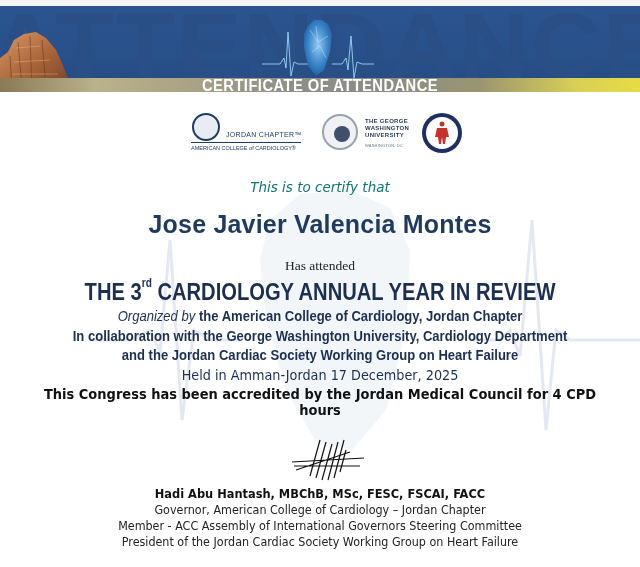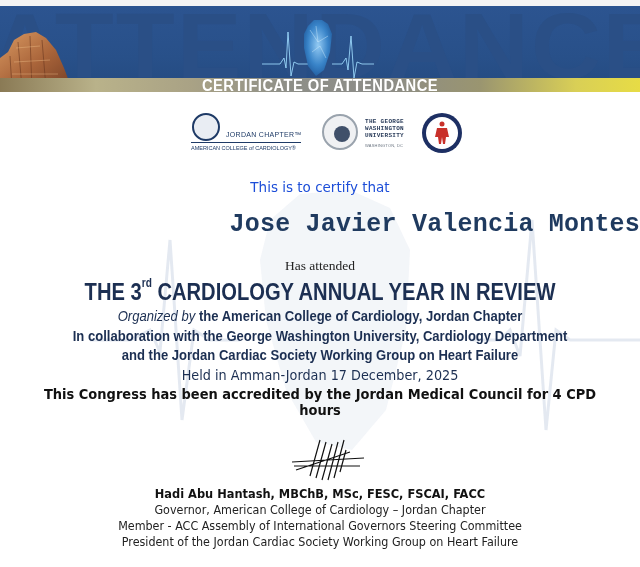--- a/index.html
+++ b/index.html
@@ -20,22 +20,22 @@
   .logo-gwu { position:absolute; left:320px; top:0; width:85px; height:44px; }
   .logo-gwu .seal { position:absolute; left:2px; top:2px; width:36px; height:36px; border-radius:50%; border:2px solid #9aa3ad; box-sizing:border-box; background:#f0f1f3; }
   .logo-gwu .seal-inner { position:absolute; left:10px; top:10px; width:16px; height:16px; border-radius:50%; background:#40506a; }
   .logo-gwu .name { position:absolute; left:45px; top:6px; font-size:6px; line-height:7px; color:#2a3c5a; font-weight:bold; letter-spacing:0.3px; }
   .logo-gwu .loc { position:absolute; left:45px; top:31px; font-size:4px; color:#6a7480; letter-spacing:0.2px; }
   .logo-jcs { position:absolute; left:422px; top:1px; width:40px; height:40px; border-radius:50%; background:#1d2f63; }
   .logo-jcs .ring { position:absolute; left:4px; top:4px; width:32px; height:32px; border-radius:50%; background:#ffffff; }
   .logo-jcs .fig { position:absolute; left:12px; top:8px; width:16px; height:24px; }
   .watermark { position:absolute; left:90px; top:180px; width:560px; height:300px; opacity:0.55; }
   .text { position:absolute; left:0; width:640px; text-align:center; }
-  .certify { top:179px; font-family:"DejaVu Sans", sans-serif; font-size:13.5px; color:#1d4ed8; }
-  .name { top:210px; font-family:Liberation Mono, monospace; font-weight:bold; font-size:25px; color:#1f3a5f; letter-spacing:0.2px;text-align:right; }
+  .certify { top:179px; font-family:"DejaVu Sans", sans-serif; font-size:13.5px; color:#0f766e;font-style:italic; }
+  .name { top:210px; font-family:Liberation Sans, sans-serif; font-weight:bold; font-size:25px; color:#1f3a5f; letter-spacing:0.2px; }
   .attended { top:258px; font-family:Liberation Serif, serif; font-size:13.5px; color:#222222; }
   .event { top:278px; font-family:"Liberation Sans", sans-serif; font-weight:bold; font-size:24px; color:#1c2f52; transform:scaleX(0.84); letter-spacing:0px; }
   .event sup { font-size:12px; vertical-align:top; position:relative; top:-2px; }
   .org { font-family:"Liberation Sans", sans-serif; font-size:14.5px; color:#1c2f52; transform:scaleX(0.9); }
   .org1 { top:308px; }
   .org1 em { font-style:italic; font-weight:normal; }
   .org1 .b { font-weight:bold; }
   .org2 { top:328px; font-weight:bold; }
   .org3 { top:347px; font-weight:bold; }
   .held { top:367px; font-family:"DejaVu Sans", sans-serif; font-size:13.5px; color:#1c2f52; transform:scaleX(0.95); }

